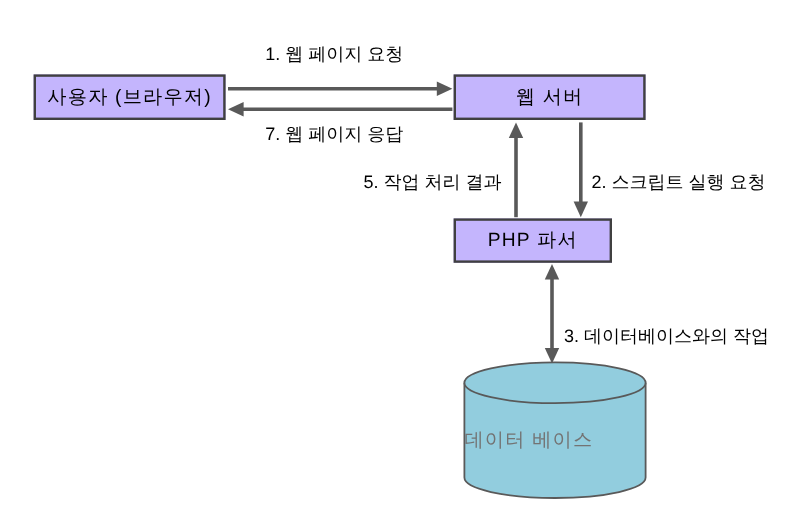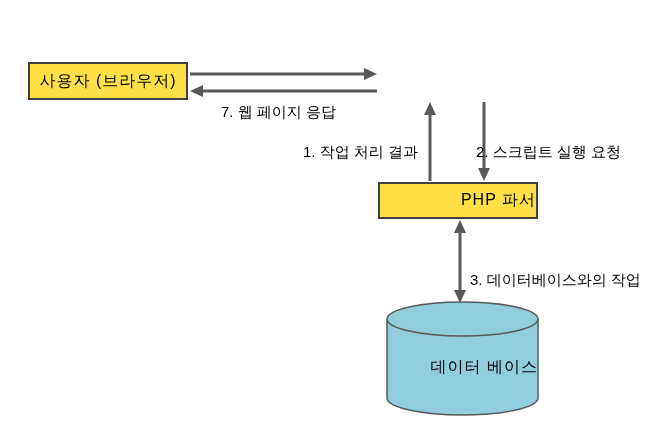--- a/index.html
+++ b/index.html
@@ -17,55 +17,55 @@
   }
   .layer {
     position: absolute;
     left: 0;
     top: 0;
     width: 664px;
     height: 442px;
   }
   .node {
     position: absolute;
-    background: #fde047;
+    background: #c4b5fd;
     border: 2px solid #404040;
     display: flex;
     align-items: center;
     justify-content: center;
     box-sizing: border-box;
     font-size: 16px;
     color: #000000;
     letter-spacing: 1px;
     white-space: nowrap;
   }
   #node-user      { left: 28px;  top: 62px;  width: 160px; height: 38px; }
   #node-webserver { left: 378px; top: 62px;  width: 160px; height: 38px; }
-  #node-php       { left: 378px; top: 182px; width: 160px; height: 37px; justify-content: flex-end; }
+  #node-php       { left: 378px; top: 182px; width: 132px; height: 37px; }
   .db-label {
     position: absolute;
     left: 387px;
     top: 357px;
     width: 151px;
-    text-align: right;
+    text-align: left;
     font-size: 16px;
-    color: #000000;
+    color: #737373;
     letter-spacing: 1px;
     white-space: nowrap;
   }
   .edge-label {
     position: absolute;
     font-size: 15px;
     color: #000000;
     white-space: nowrap;
   }
   #label-request   { left: 221px; top: 36px; }
   #label-response  { left: 221px; top: 103px; }
   #label-result    { left: 303px; top: 143px; }
-  #label-script    { left: 476px; top: 143px; }
+  #label-script    { left: 493px; top: 143px; }
   #label-dbwork    { left: 470px; top: 271px; }
 </style>
 </head>
 <body>
 
 <div class="canvas">
 
   <svg class="layer" width="664" height="442" viewBox="0 0 664 442">
 
     <g>
@@ -97,29 +97,33 @@
     <g>
       <path d="M387,319 v79 a75.5,17 0 0,0 151,0 v-79" fill="#92cdde" stroke="#595959" stroke-width="1.5"></path>
       <ellipse cx="462.5" cy="319" rx="75.5" ry="17" fill="#92cdde" stroke="#595959" stroke-width="1.5"></ellipse>
     </g>
   </svg>
 
   <div class="node" id="node-user">
     <span>사용자 (브라우저)</span>
   </div>
 
+  <div class="node" id="node-webserver">
+    <span>웹 서버</span>
+  </div>
 
   <div class="node" id="node-php">
     <span>PHP 파서</span>
   </div>
 
   <div class="db-label">데이터 베이스</div>
 
+  <div class="edge-label" id="label-request">1. 웹 페이지 요청</div>
 
   <div class="edge-label" id="label-response">7. 웹 페이지 응답</div>
 
-  <div class="edge-label" id="label-result">1. 작업 처리 결과</div>
+  <div class="edge-label" id="label-result">5. 작업 처리 결과</div>
 
   <div class="edge-label" id="label-script">2. 스크립트 실행 요청</div>
 
   <div class="edge-label" id="label-dbwork">3. 데이터베이스와의 작업</div>
 
 </div>
 
 </body></html>

